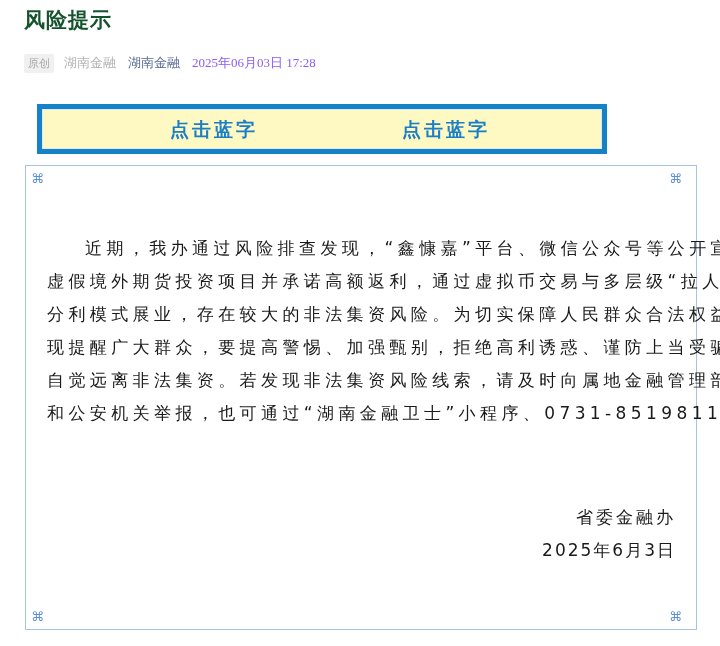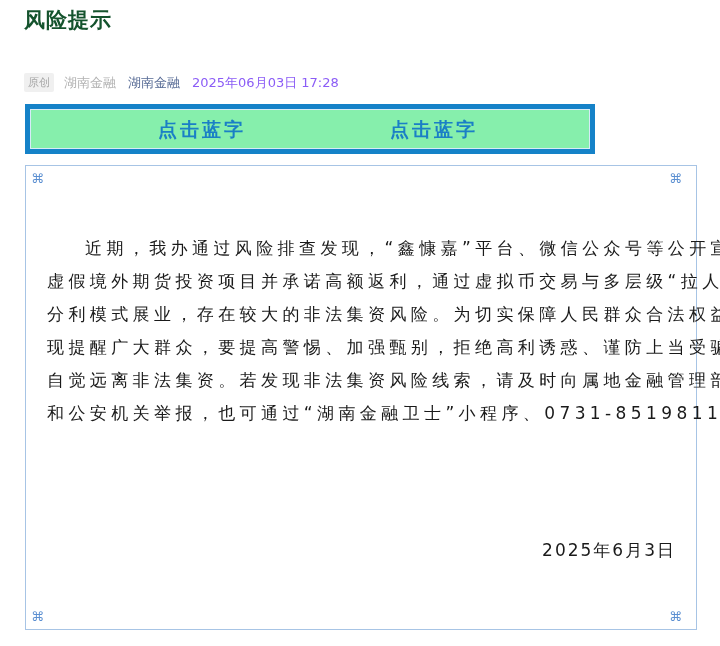--- a/index.html
+++ b/index.html
@@ -6,33 +6,33 @@
     body {
       width: 720px; height: 646px; position: relative; overflow: hidden;
       font-family: "DejaVu Sans", "Liberation Sans", sans-serif;
       color: #1a1a1a;
     }
     .title {
       position: absolute; left: 24px; top: 6px;
       font-size: 21px; font-weight: bold; color: #14532d; letter-spacing: 1px;
     }
     .meta {
-      position: absolute; left: 24px; top: 70px; height: 22px;
-      display: flex; align-items: flex-end; font-size: 13px; color: #b2b2b2;
+      position: absolute; left: 24px; top: 52px; height: 22px;
+      display: flex; align-items: center; font-size: 13px; color: #b2b2b2; font-family: Liberation Serif, serif;
     }
     .meta .badge {
       background: #f0f0f0; color: #a8a8a8; font-size: 11px;
       padding: 2px 4px; margin-right: 10px; border-radius: 2px;
     }
     .meta .author { margin-right: 12px; color: #b2b2b2; }
     .meta .account { margin-right: 12px; color: #576b95; }
     .meta .time { color: #8b5cf6; }
     .banner {
-      position: absolute; left: 25px; top: 104px; width: 560px; height: 40px;
-      border: 5px solid #1582c8; background: #86efac;
+      position: absolute; left: 37px; top: 104px; width: 560px; height: 40px;
+      border: 5px solid #1582c8; background: #fef9c3;
       box-shadow: inset 0 0 0 1px #d6ebf7;
     }
     .banner .bt {
       position: absolute; top: 8px; font-size: 19px; font-weight: bold;
       color: #1a7fc6; letter-spacing: 3px;
     }
     .banner .bt1 { left: 128px; }
     .banner .bt2 { left: 360px; }
     .content-box {
       position: absolute; left: 25px; top: 165px; width: 670px; height: 463px;
@@ -85,14 +85,15 @@
 
   <div class="body-text">
     <span class="line first">近期，我办通过风险排查发现，“鑫慷嘉”平台、微信公众号等公开宣传</span>
     <span class="line">虚假境外期货投资项目并承诺高额返利，通过虚拟币交易与多层级“拉人头”</span>
     <span class="line">分利模式展业，存在较大的非法集资风险。为切实保障人民群众合法权益，</span>
     <span class="line">现提醒广大群众，要提高警惕、加强甄别，拒绝高利诱惑、谨防上当受骗，</span>
     <span class="line">自觉远离非法集资。若发现非法集资风险线索，请及时向属地金融管理部门</span>
     <span class="line">和公安机关举报，也可通过“湖南金融卫士”小程序、0731-85198110非法</span>
   </div>
 
+  <div class="sign sign-org">省委金融办</div>
   <div class="sign sign-date">2025年6月3日</div>
 </div>
 
 </body></html>

